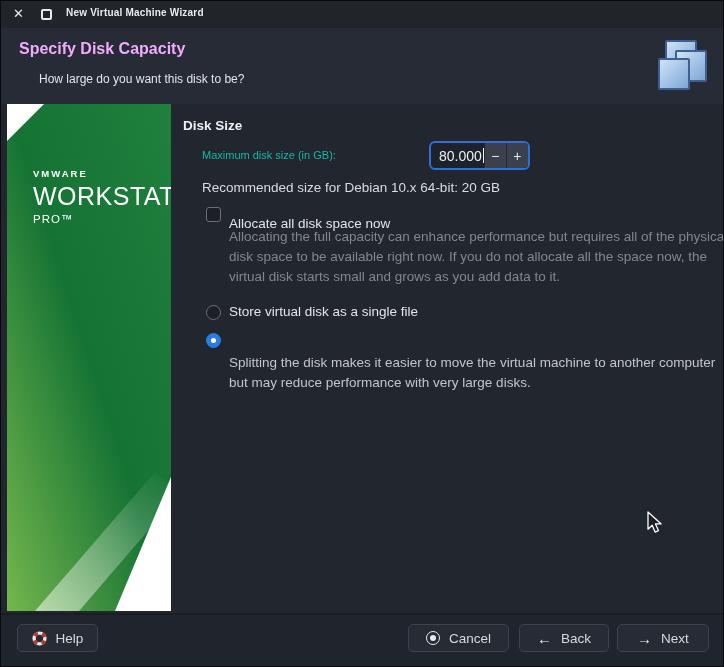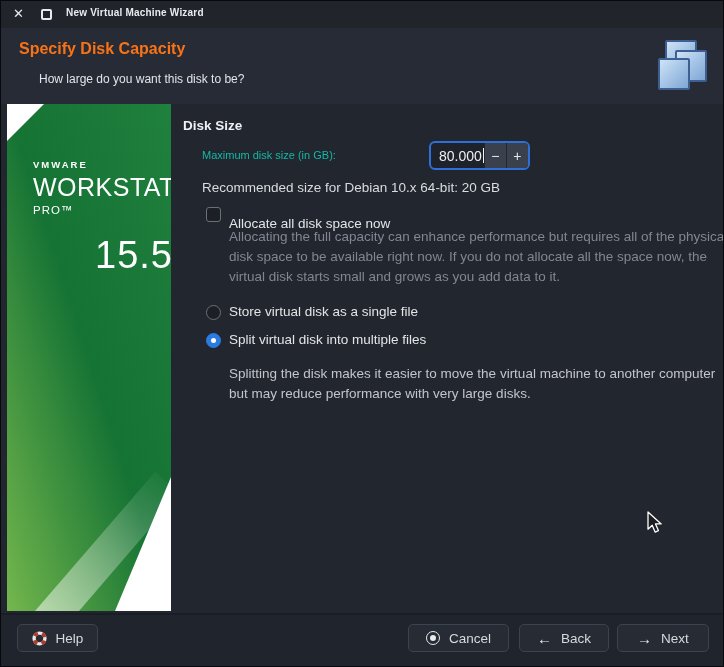--- a/index.html
+++ b/index.html
@@ -35,21 +35,21 @@
     font-size: 10px; font-weight: bold; color: #e9ebee; letter-spacing: 0.2px;
   }
 
   
   .header {
     position: absolute; left: 0; top: 27px; width: 724px; height: 76px;
     background: #272b36;
   }
   .header-title {
     position: absolute; left: 18px; top: 12px;
-    font-size: 16px; font-weight: bold; color: #f97316;
+    font-size: 16px; font-weight: bold; color: #f0abfc;
   }
   .header-subtitle {
     position: absolute; left: 38px; top: 44px;
     font-size: 12px; color: #e2e4e8;
   }
   .logo { position: absolute; right: 6px; top: 12px; width: 62px; height: 58px; }
   .logo .sq {
     position: absolute; width: 32px; height: 32px;
     border: 2px solid #3e5f92; border-radius: 2px;
     background: linear-gradient(135deg, #cfe3f5 0%, #a9c8e8 45%, #7ea6d4 100%);
@@ -57,21 +57,21 @@
   .logo .sq1 { left: 8px; top: 0; }
   .logo .sq2 { left: 18px; top: 10px; }
   .logo .sq3 { left: 1px; top: 18px; }
 
   
   .sidebar {
     position: absolute; left: 6px; top: 103px; width: 164px; height: 507px;
     overflow: hidden;
   }
   .sidebar svg { position: absolute; left: 0; top: 0; }
-  .branding { position: absolute; left: 26px; top: 55px; color: #ffffff; }
+  .branding { position: absolute; left: 26px; top: 64px; color: #ffffff; }
   .brand-top { font-size: 9.5px; letter-spacing: 2px; font-weight: bold; }
   .brand-main { font-size: 25px; letter-spacing: 0.5px; margin-top: 3px; font-weight: normal; }
   .brand-sub { font-size: 11.5px; letter-spacing: 1px; margin-top: 2px; }
   .brand-version {
     position: absolute; left: 62px; top: 75px;
     font-size: 38px; font-weight: normal; letter-spacing: 1px;
   }
 
   
   .section-title {
@@ -188,21 +188,20 @@
       </defs>
       <rect width="164" height="507" fill="url(#gbg)"></rect>
       <polygon points="0,0 37,0 0,37" fill="#ffffff"></polygon>
       <polygon points="28,507 148,368 164,382 164,400 72,507" fill="url(#gband)"></polygon>
       <polygon points="164,373 164,507 108,507" fill="#ffffff"></polygon>
     </svg>
     <div class="branding">
       <div class="brand-top">VMWARE</div>
       <div class="brand-main">WORKSTATION</div>
       <div class="brand-sub">PRO™</div>
-      <div class="brand-version">15.5</div>
     </div>
   </div>
 
   <div class="section-title">Disk Size</div>
 
   <div class="maxsize-label">Maximum disk size (in GB):</div>
 
   <div class="spinbox">
     <div class="spin-value">
         <span>80.000</span>
@@ -215,22 +214,21 @@
   <div class="recommended">Recommended size for Debian 10.x 64-bit: 20 GB</div>
 
   <span class="checkbox" style="left:205px; top:206px;"></span>
   <span class="opt-label" style="top:215px;">Allocate all disk space now</span>
   <div class="desc desc-gray" style="top:226px;">Allocating the full capacity can enhance performance but requires all of the physical disk space to be available right now. If you do not allocate all the space now, the virtual disk starts small and grows as you add data to it.</div>
 
   <span class="radio" style="left:205px; top:304px;"></span>
   <span class="opt-label" style="top:303px;">Store virtual disk as a single file</span>
 
   <span class="radio selected" style="left:205px; top:332px;"></span>
-  <span class="opt-label" style="top:331px;">Split virtual disk into multiple files</span>
-  <div class="desc desc-light" style="top:352px;margin-top:11px;">Splitting the disk makes it easier to move the virtual machine to another computer but may reduce performance with very large disks.</div>
+  <div class="desc desc-light" style="top:352px;">Splitting the disk makes it easier to move the virtual machine to another computer but may reduce performance with very large disks.</div>
 
   <div class="footer">
     <div class="btn btn-cancel">
       <span class="cancel-icon"></span>
       <span>Cancel</span>
     </div>
     <div class="btn btn-help">
       <svg width="15" height="15" viewBox="0 0 15 15">
         <circle cx="7.5" cy="7.5" r="5.4" fill="none" stroke="#e8e8e8" stroke-width="3.4"></circle>
         <circle cx="7.5" cy="7.5" r="5.4" fill="none" stroke="#b33b2c" stroke-width="3.4" stroke-dasharray="4.2 4.28" transform="rotate(22 7.5 7.5)"></circle>

